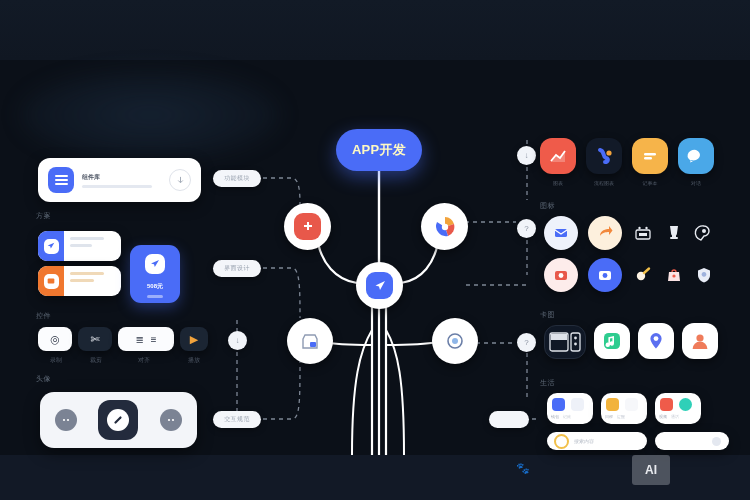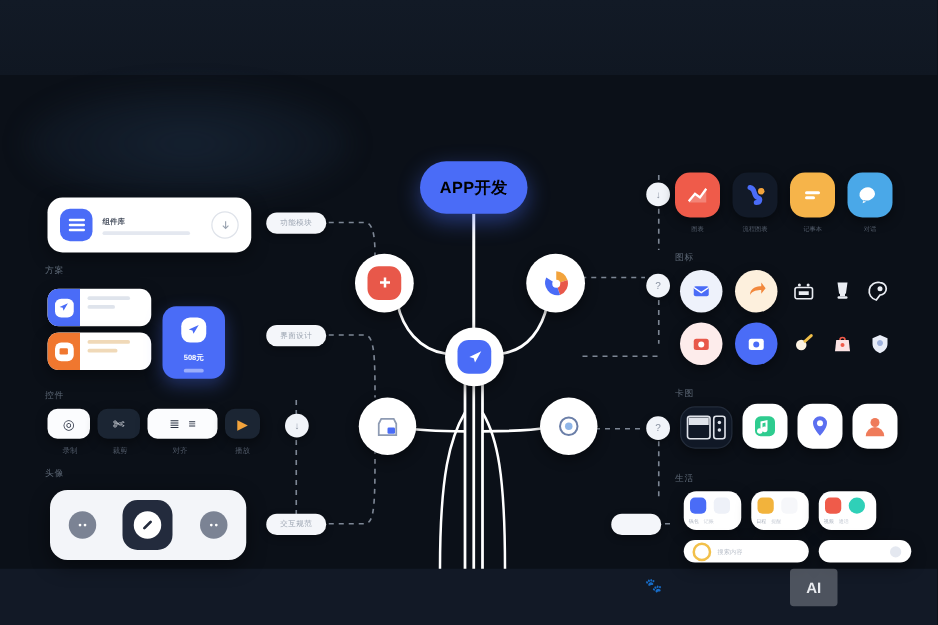--- a/index.html
+++ b/index.html
@@ -17,21 +17,21 @@
   .bg-bot{position:absolute;left:0;top:455px;width:750px;height:45px;background:#121926;}
   .bg-glow{position:absolute;left:20px;top:70px;width:260px;height:90px;border-radius:50%;
     background:radial-gradient(ellipse at center,rgba(30,48,70,.55),rgba(11,16,24,0));filter:blur(10px);}
   .node{position:absolute;border-radius:50%;background:#fff;
     box-shadow:0 3px 10px rgba(0,0,0,.45);display:flex;align-items:center;justify-content:center;}
   .node .glyph{width:58%;height:58%;border-radius:9px;display:flex;align-items:center;justify-content:center;}
 
   .root{position:absolute;left:336px;top:129px;width:86px;height:42px;border-radius:21px;
     background:#4a6cf7;display:flex;align-items:center;justify-content:center;
     box-shadow:0 6px 18px rgba(74,108,247,.45);}
-  .root span{color:#000000;font-size:13px;font-weight:bold;letter-spacing:.3px;}
+  .root span{color:#fef9c3;font-size:13px;font-weight:bold;letter-spacing:.3px;}
 
   .pill{position:absolute;height:17px;border-radius:9px;background:#f4f6fa;
     display:flex;align-items:center;justify-content:center;box-shadow:0 2px 6px rgba(0,0,0,.35);}
   .pill span{font-size:6px;color:#9aa3b0;letter-spacing:.4px;}
 
   .dot{position:absolute;width:19px;height:19px;border-radius:50%;background:#f1f4f9;
     display:flex;align-items:center;justify-content:center;box-shadow:0 2px 6px rgba(0,0,0,.35);}
   .dot span{font-size:8px;color:#8b93a2;}
 
   

